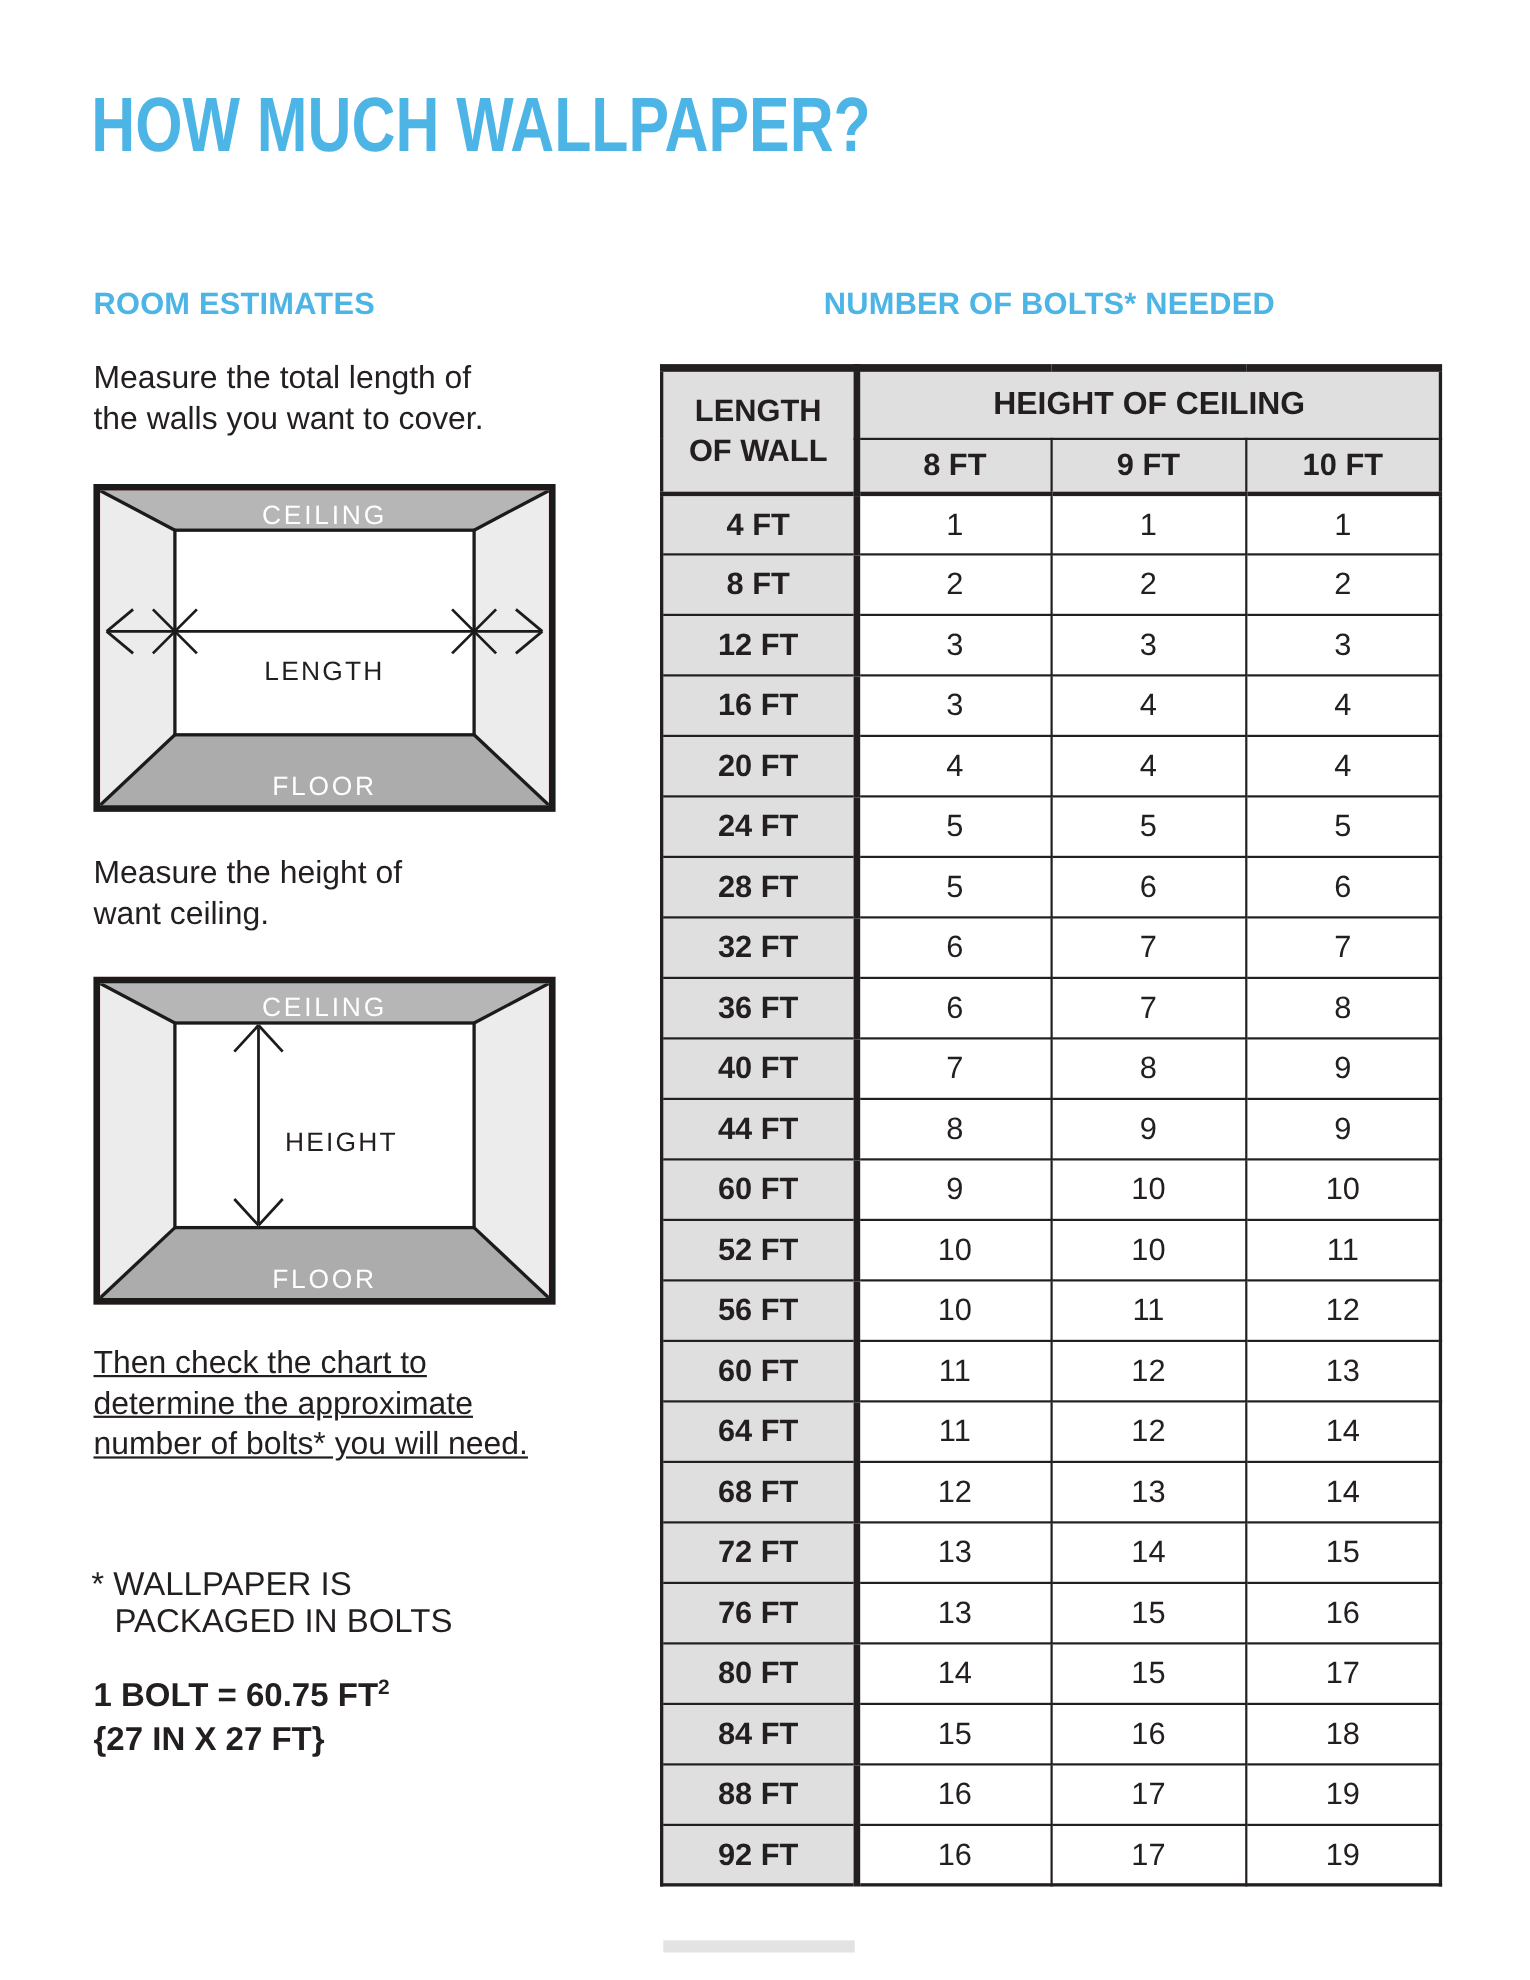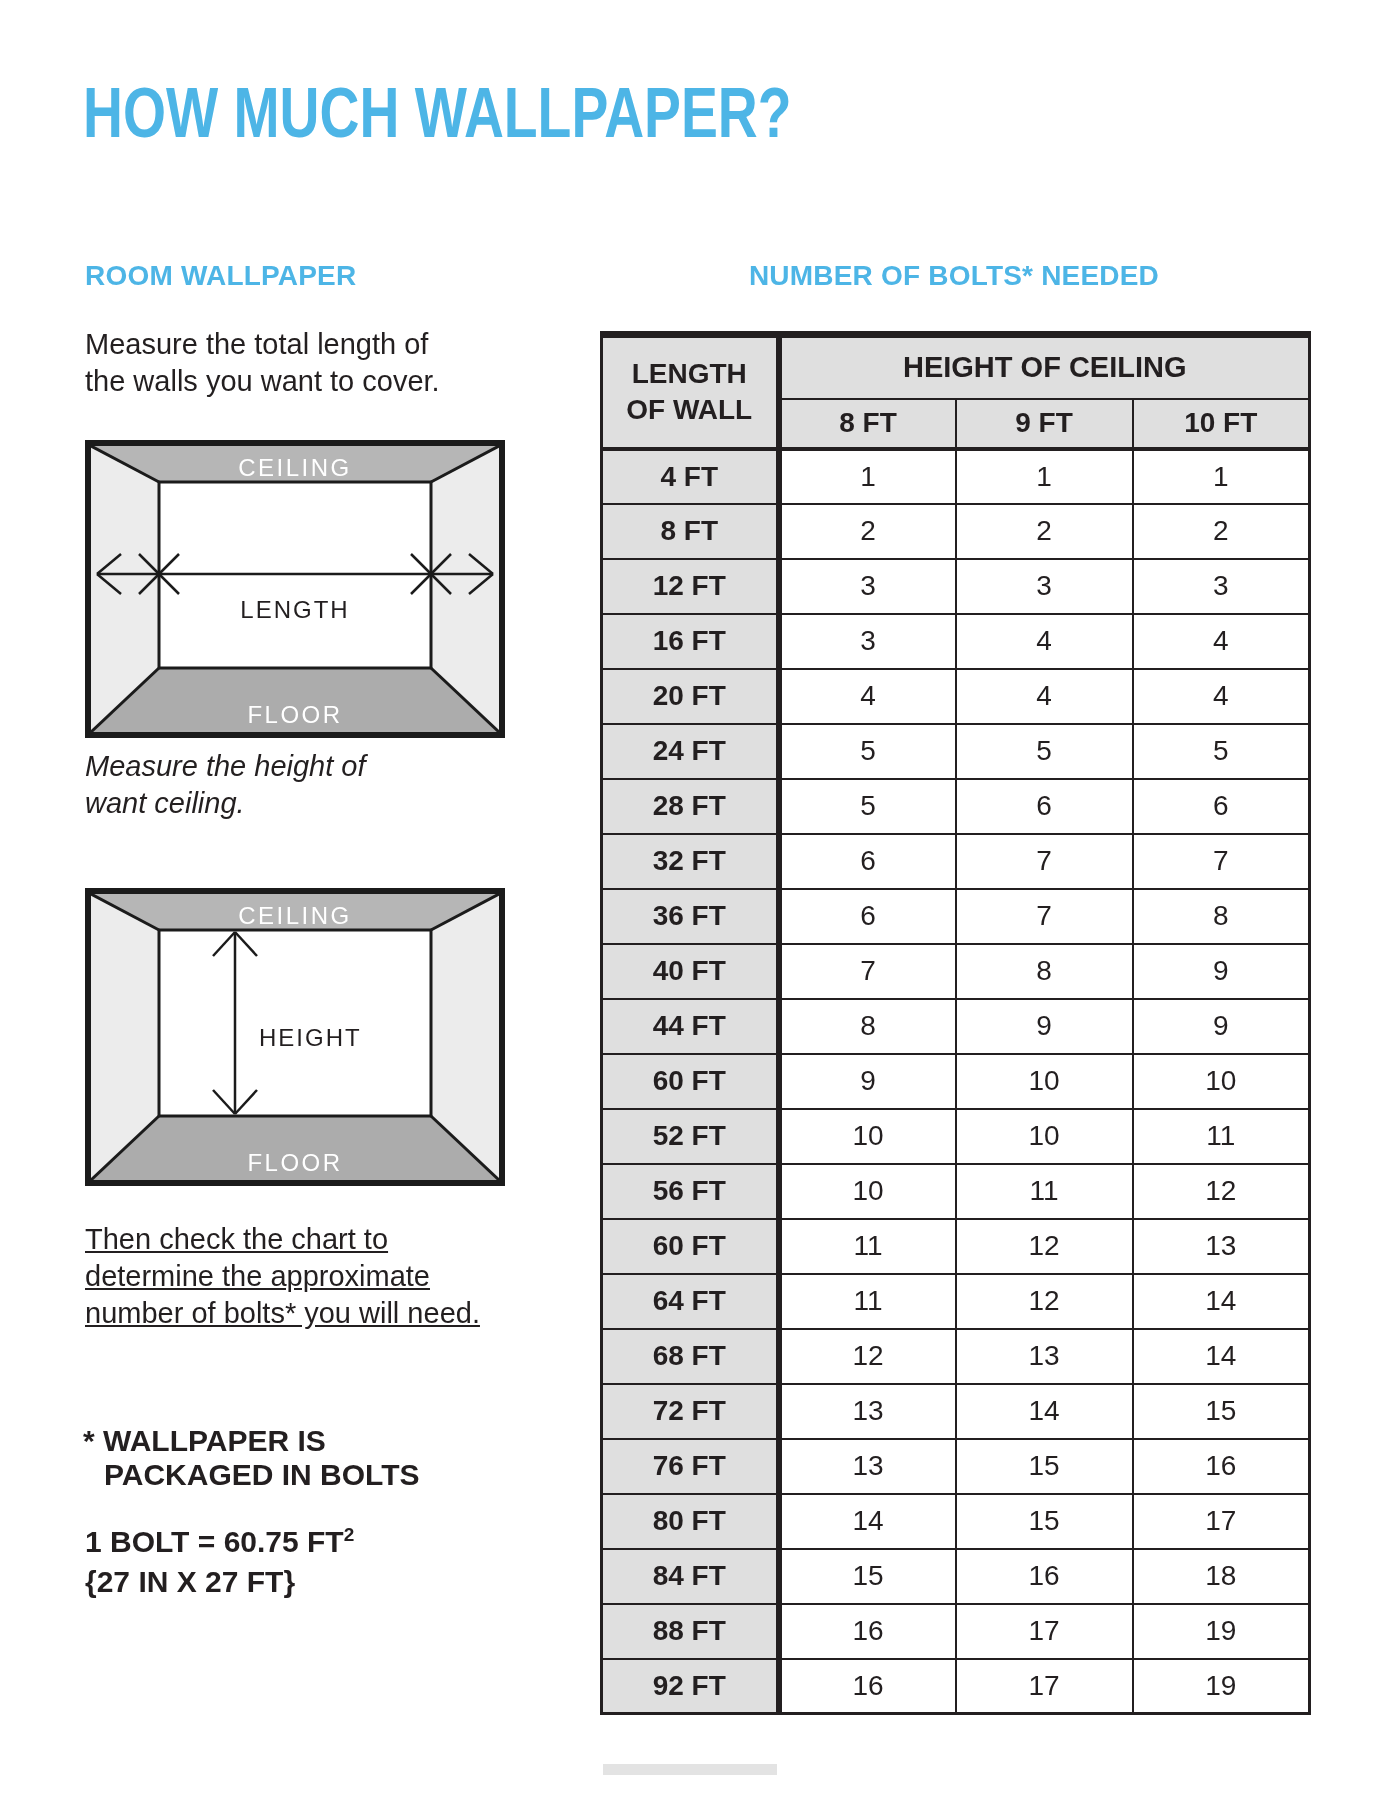--- a/index.html
+++ b/index.html
@@ -27,25 +27,25 @@
     font-size:28px;font-weight:bold;color:var(--accent);
     letter-spacing:0.2px;white-space:nowrap;
   }
   .room-estimates{left:85px;top:260px;}
   .bolts-heading{left:600px;top:260px;width:708px;text-align:center;}
   .para{
     position:absolute;left:85px;
     font-size:29px;line-height:37px;color:var(--ink);
   }
   .step1{top:326px;}
-  .step2{top:748px;font-style:italic;}
+  .step2{top:776px;}
   .step3{top:1221px;text-decoration:underline;}
   .footnote{
     position:absolute;left:83px;top:1424px;
-    font-size:30px;font-weight:bold;line-height:34px;color:var(--ink);
+    font-size:30px;font-weight:normal;line-height:34px;color:var(--ink);
   }
   .footnote .indent{padding-left:21px;}
   .bolt-info{
     position:absolute;left:85px;top:1522px;
     font-size:30px;font-weight:bold;line-height:40px;color:var(--ink);
   }
   .bolt-info sup{font-size:19px;vertical-align:super;line-height:0;}
   .diagram{
     position:absolute;left:85px;width:408px;height:286px;
     border:6px solid #1b1b1b;background:#fca5a5;
@@ -94,21 +94,21 @@
     background:#e3e3e3;
   }
 </style>
 </head>
 <body>
 
 <div class="page">
 
   <div class="page-title">HOW MUCH WALLPAPER?</div>
 
-  <div class="section-heading room-estimates">ROOM WALLPAPER</div>
+  <div class="section-heading room-estimates">ROOM ESTIMATES</div>
 
   <div class="para step1">
     <div>Measure the total length of</div>
     <div>the walls you want to cover.</div>
   </div>
 
   <div class="diagram diagram-1">
     <svg width="408" height="286" viewBox="0 0 408 286">
       <polygon points="0,0 408,0 340,36 68,36" fill="#b6b6b6"></polygon>
       <polygon points="0,286 408,286 340,222 68,222" fill="#acacac"></polygon>

